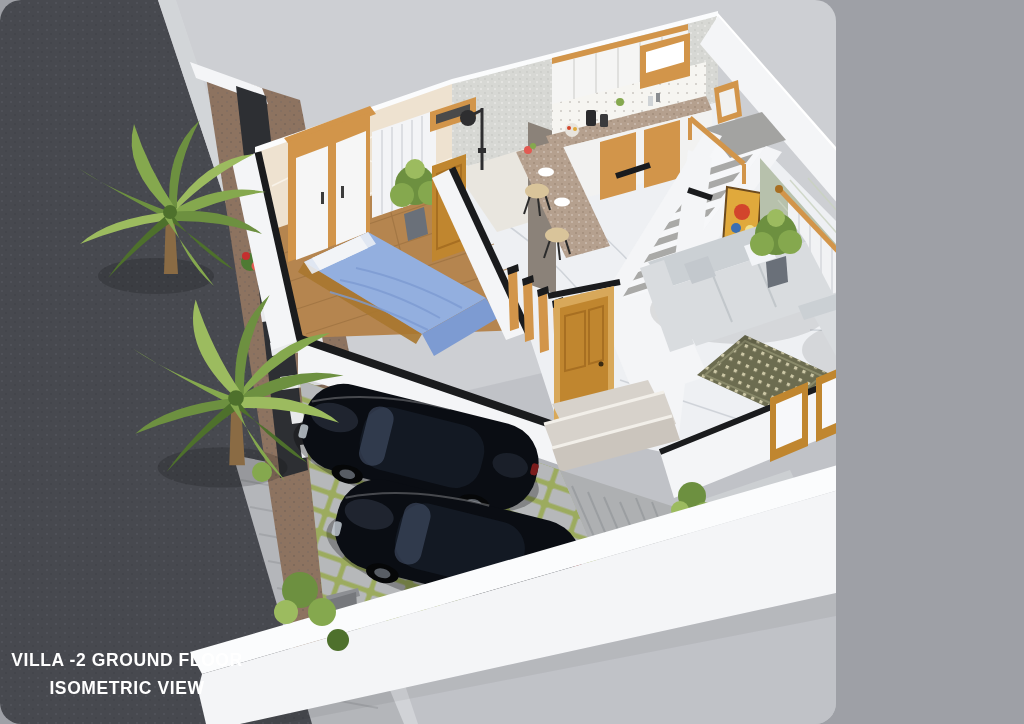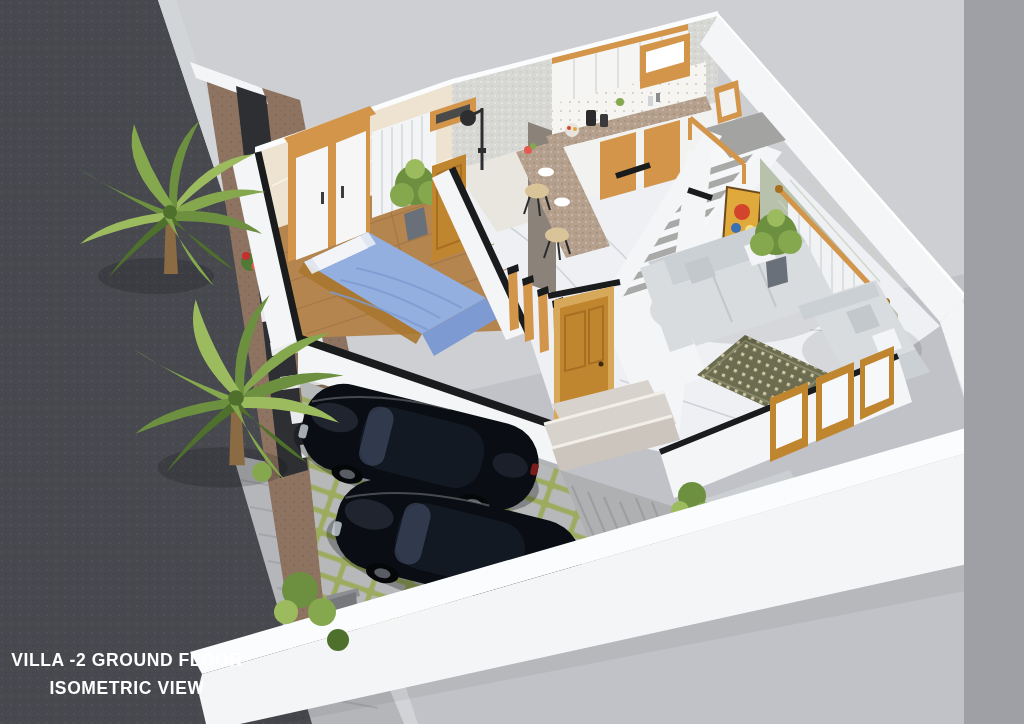--- a/index.html
+++ b/index.html
@@ -1,17 +1,17 @@
 <!DOCTYPE html>
 <html style="--bg1: #cdcfd3; --bg2: #b6b8be; --road: #47494f; --roadSpeck: #5d5f66; --roadSpeck2: #3a3c42; --curb: #d3d5d8; --walk: #b4b6ba; --walkLine: #a0a2a6; --soil: #8d7360; --soilDot: #a58a74; --planter: #2d2f33; --stone: #e9eaec; --leaf1: #6d9040; --leaf2: #85a84e; --leaf3: #9cbb5f; --leafDark: #4e702c; --trunk: #8a6b44; --flower: #c5302f; --flower2: #e25a52; --flowerGreen: #4e7a33; --white: #f4f5f7; --wallShade: #e2e4e8; --wallTopWhite: #fbfcfd; --blackTop: #1a1b1d; --beige: #eee2d0; --texGray: #d7d8d4; --texDot: #c6c7c3; --greenWall: #b7c1ac; --curtain: #f3f4f6; --curtainFold: #dcdee2; --marble: #eef0f3; --vein: #c8cdd3; --wood: #b5854f; --plank: #9c7140; --cabWood: #d2954a; --doorWood: #c0862f; --doorWood2: #a76f22; --granite: #b5a08e; --graniteDot: #8f7a66; --bedBlue: #93afdf; --bedBlueDk: #7d9bd2; --pillow: #f2f4f7; --sofa: #d9dcdf; --sofaDk: #cbd0d4; --rug: #6c6c50; --rugDot: #d8d2b0; --art: #e0a93c; --carBody: #0a0d13; --carHi: #333c4b; --cabin: #131923; --glassHi: #48566f; --rim: #585d64; --paver: #b6b8ba; --grass: #9cab5e; --concrete: #aeb0b2; --concLine: #9b9ea1; --tread: #a9a9a7; --landing: #a3a3a1; --stool: #d9c49a; --marbleStep: #d7d2cb; --marbleStep2: #cbc5bd; --shower: #2e2e30; --bath: #e9e6df; --slabDoor: #8b8279; --pillar: #76787c; --gate: #43454a; --pot: #6a7079; --caption: #ffffff;"><head>
 <meta charset="utf-8">
 <style>
   html,body{margin:0;padding:0;background:#9ea0a6;}
-  .stage{position:relative;width:964px;height:724px;overflow:hidden;
-         font-family:"Liberation Sans", sans-serif;}
+  .stage{position:relative;width:836px;height:724px;overflow:hidden;
+         font-family:"Liberation Sans", sans-serif;border-radius:21px;}
   svg{position:absolute;left:0;top:0;display:block;}
   text.caption{fill:var(--caption);font-weight:bold;font-size:17.5px;
                letter-spacing:.6px;font-family:"Liberation Sans",sans-serif;}
 </style>
 </head>
 <body>
 
 <div class="stage">
 <svg width="1024" height="724" viewBox="0 0 1024 724">
   <defs>

